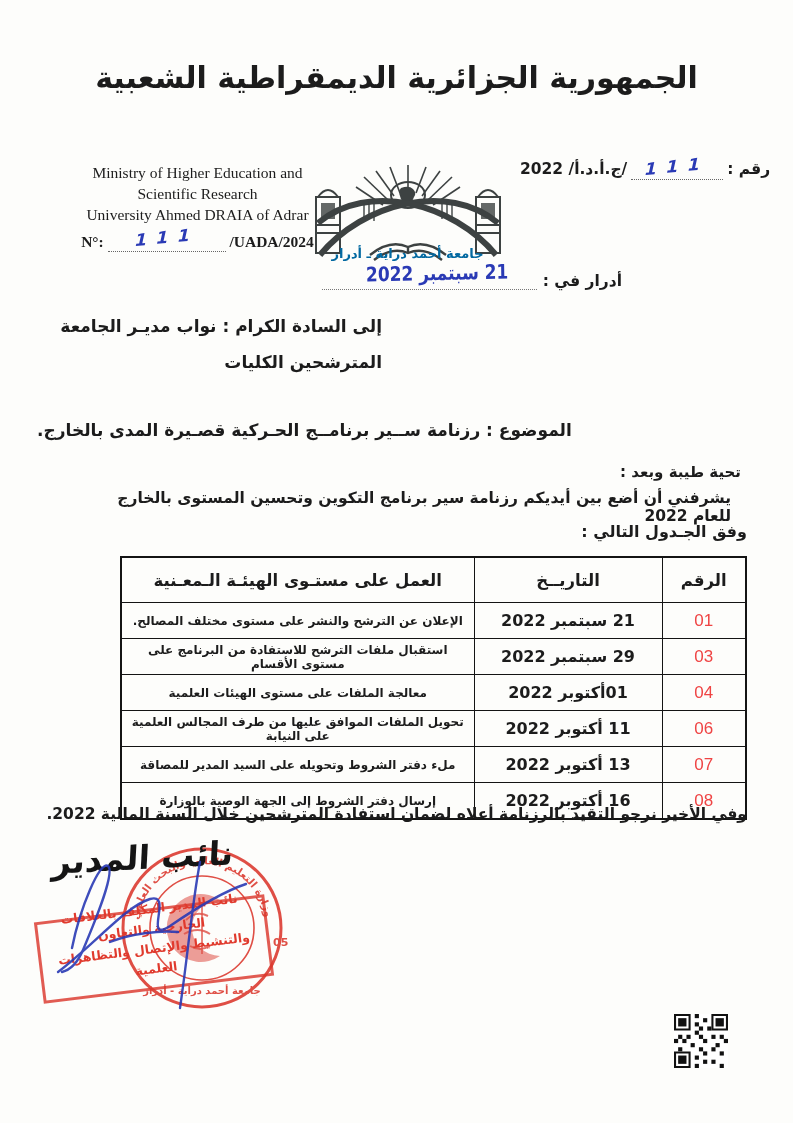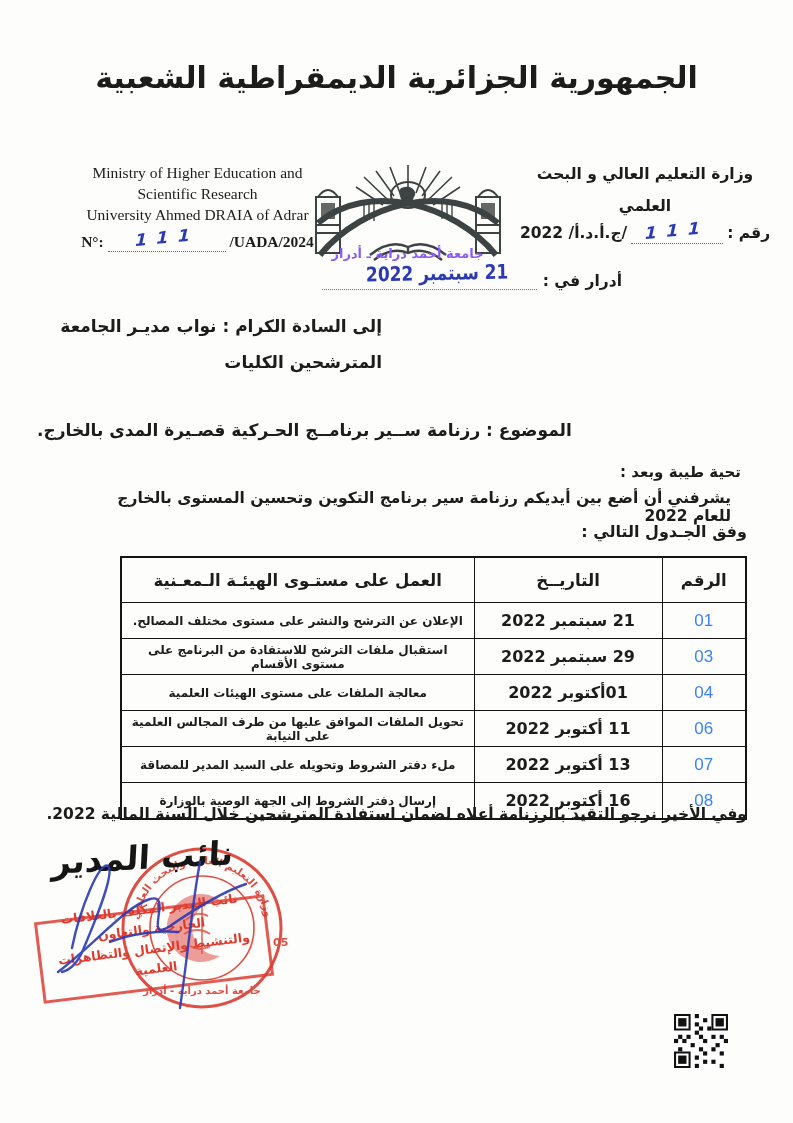--- a/index.html
+++ b/index.html
@@ -20,21 +20,21 @@
   .dots-en{width:118px;}
   .hand-num{position:absolute;left:50%;top:-9px;transform:translateX(-50%) skewX(-18deg) rotate(-6deg);
     color:#2a3ab5;font-size:17px;font-weight:700;letter-spacing:9px;font-family:"DejaVu Sans",sans-serif;}
 
   .right-block{right:12px;top:158px;width:272px;text-align:center;font-size:15.5px;font-weight:700;line-height:32px;direction:rtl;}
   .ref-line-ar{display:flex;align-items:flex-end;justify-content:center;direction:rtl;gap:4px;line-height:22px;}
   .dots-ar{width:92px;}
 
   
   .logo{left:308px;top:163px;width:200px;height:104px;}
-  .logo-caption{left:300px;top:246px;width:215px;text-align:center;font-size:13px;font-weight:700;color:#8b5cf6;direction:rtl;}
+  .logo-caption{left:300px;top:246px;width:215px;text-align:center;font-size:13px;font-weight:700;color:#0369a1;direction:rtl;}
 
   
   .dateline{left:322px;top:272px;width:300px;direction:rtl;display:flex;align-items:flex-end;font-size:15.5px;font-weight:700;}
   .date-dots{flex:1;border-bottom:1.4px dotted #777;height:14px;position:relative;margin-right:6px;}
   .date-stamp{position:absolute;right:28px;top:-12px;direction:rtl;color:#2a3ab5;font-size:17px;font-weight:700;
     transform:scaleY(1.18) rotate(-1deg);white-space:nowrap;letter-spacing:1px;}
 
   
   .addressees{left:58px;top:308px;width:324px;direction:rtl;text-align:right;font-size:17px;font-weight:700;line-height:36px;}
   .subject{right:46px;top:420px;width:710px;direction:rtl;text-align:left;font-size:17px;font-weight:700;}
@@ -44,21 +44,21 @@
   .closing{right:46px;top:805px;width:720px;direction:rtl;text-align:right;font-size:15.5px;font-weight:700;}
 
   
   .sched{left:120px;top:556px;width:627px;border-collapse:collapse;direction:rtl;table-layout:fixed;}
   .sched th,.sched td{border:1.8px solid #141414;text-align:center;vertical-align:middle;padding:2px 4px;}
   .sched{border:2.5px solid #141414;}
   .col-num{width:84px;}
   .col-date{width:188px;}
   .sched th{height:40px;font-size:16.5px;font-weight:700;}
   .sched td{height:31px;}
-  .cell-num{font-family:"Liberation Sans",sans-serif;font-size:17px;color:#3b82f6;direction:ltr;}
+  .cell-num{font-family:"Liberation Sans",sans-serif;font-size:17px;color:#ef4444;direction:ltr;}
   .cell-date{font-size:16px;font-weight:700;white-space:nowrap;}
   .cell-task{font-size:12px;font-weight:700;}
 
   
   .hand-title{left:52px;top:838px;font-size:33px;font-weight:700;color:#151515;direction:rtl;
     transform:rotate(-3deg) skewX(-6deg);letter-spacing:2px;z-index:6;}
   .round-stamp{left:116px;top:842px;z-index:3;opacity:.88;}
   .rect-stamp{left:38px;top:908px;width:232px;height:82px;transform:rotate(-7deg);z-index:4;
     border:3px solid rgba(219,55,44,.82);background:rgba(255,255,255,0);display:flex;flex-direction:column;
     justify-content:flex-end;align-items:center;padding:4px 6px 8px;box-sizing:border-box;}
@@ -137,21 +137,20 @@
           <line x1="66" y1="40" x2="66" y2="58"></line>
         <line x1="134" y1="40" x2="134" y2="56"></line>
           <line x1="139" y1="38" x2="139" y2="56"></line>
           <line x1="144" y1="40" x2="144" y2="58"></line>
       </g>
     </g>
   </svg>
   <div class="abs logo-caption">جامعة أحمد دراية ـ أدرار</div>
 
   <div class="abs right-block">
-    <div>وزارة التعليم العالي و البحث العلمي</div>
     <div class="ref-line-ar">
       <span>رقم :</span>
       <span class="dots dots-ar">
         <span class="hand-num">111</span>
       </span>
       <span>/ج.أ.د.أ/ 2022</span>
     </div>
   </div>
 
   <div class="abs dateline">

